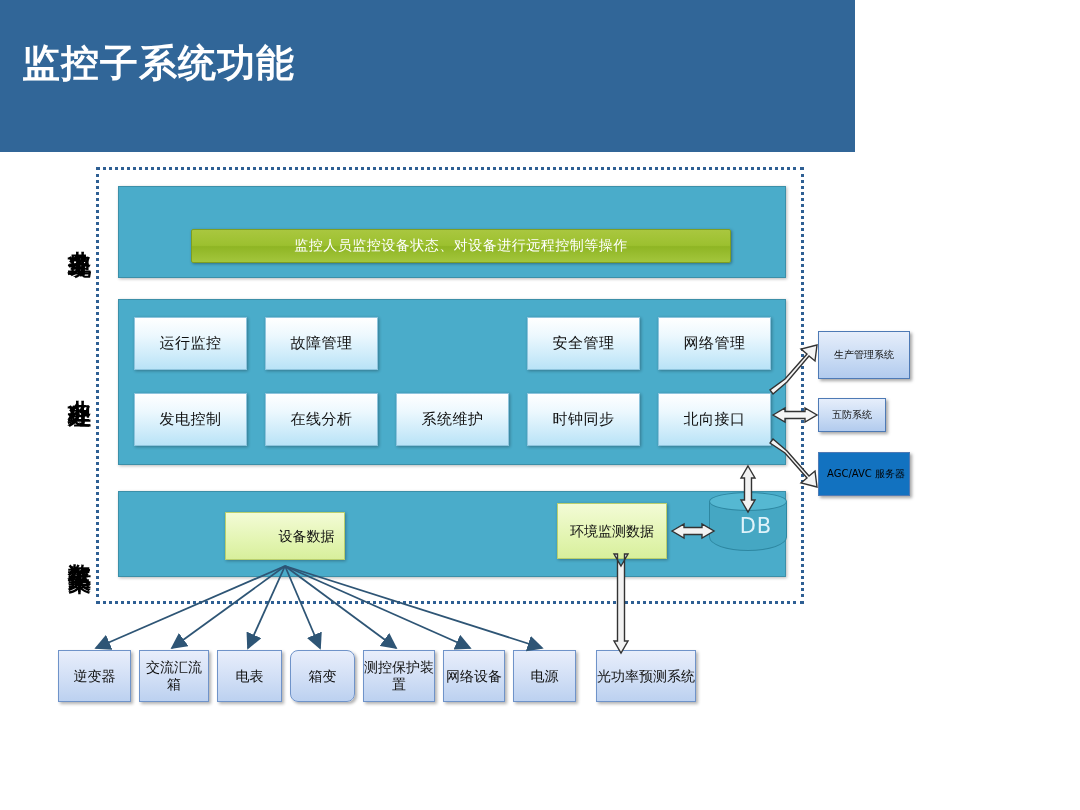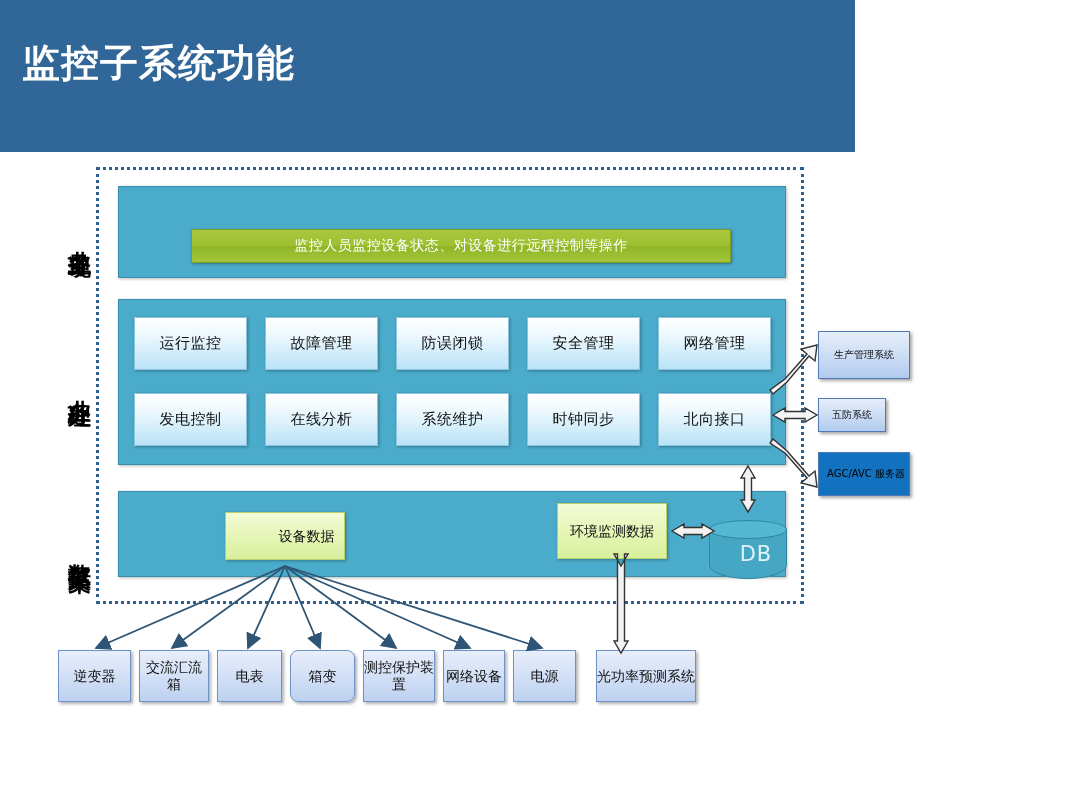--- a/index.html
+++ b/index.html
@@ -90,21 +90,21 @@
     box-shadow: 1px 1px 3px rgba(0,0,0,0.3);
     display: flex; align-items: center; justify-content: center;
     text-align: center;
     font-size: 14px; color: #111; line-height: 1.2;
   }
   #box-device { left: 225px; top: 512px; width: 120px; height: 48px; padding-left: 43px; }
   #box-env    { left: 557px; top: 503px; width: 110px; height: 56px; }
 
   
   #db-cyl {
-    position: absolute; left: 709px; top: 520px;
+    position: absolute; left: 709px; top: 492px;
     width: 94px; height: 62px;
   }
   #db-body {
     position: absolute; left: 0; top: 9px;
     width: 78px; height: 50px;
     background: #45a7c3;
     border: 1px solid #2e87a1;
     border-radius: 0 0 39px 39px / 0 0 14px 14px;
   }
   #db-top {
@@ -173,21 +173,20 @@
 
 <div id="boundary"></div>
 
 <div class="teal-panel" id="panel-web">
   <div id="web-green">监控人员监控设备状态、对设备进行远程控制等操作</div>
 </div>
 
 <div class="teal-panel" id="panel-process">
   <div class="func-cell" style="left:15px;  top:17px;">运行监控</div>
   <div class="func-cell" style="left:146px; top:17px;">故障管理</div>
-  <div class="func-cell" style="left:277px; top:17px;">防误闭锁</div>
   <div class="func-cell" style="left:539px; top:17px;">网络管理</div>
   <div class="func-cell" style="left:408px; top:17px;">安全管理</div>
 
   <div class="func-cell" style="left:15px;  top:93px;">发电控制</div>
   <div class="func-cell" style="left:146px; top:93px;">在线分析</div>
   <div class="func-cell" style="left:277px; top:93px;">系统维护</div>
   <div class="func-cell" style="left:408px; top:93px;">时钟同步</div>
   <div class="func-cell" style="left:539px; top:93px;">北向接口</div>
 </div>
 

